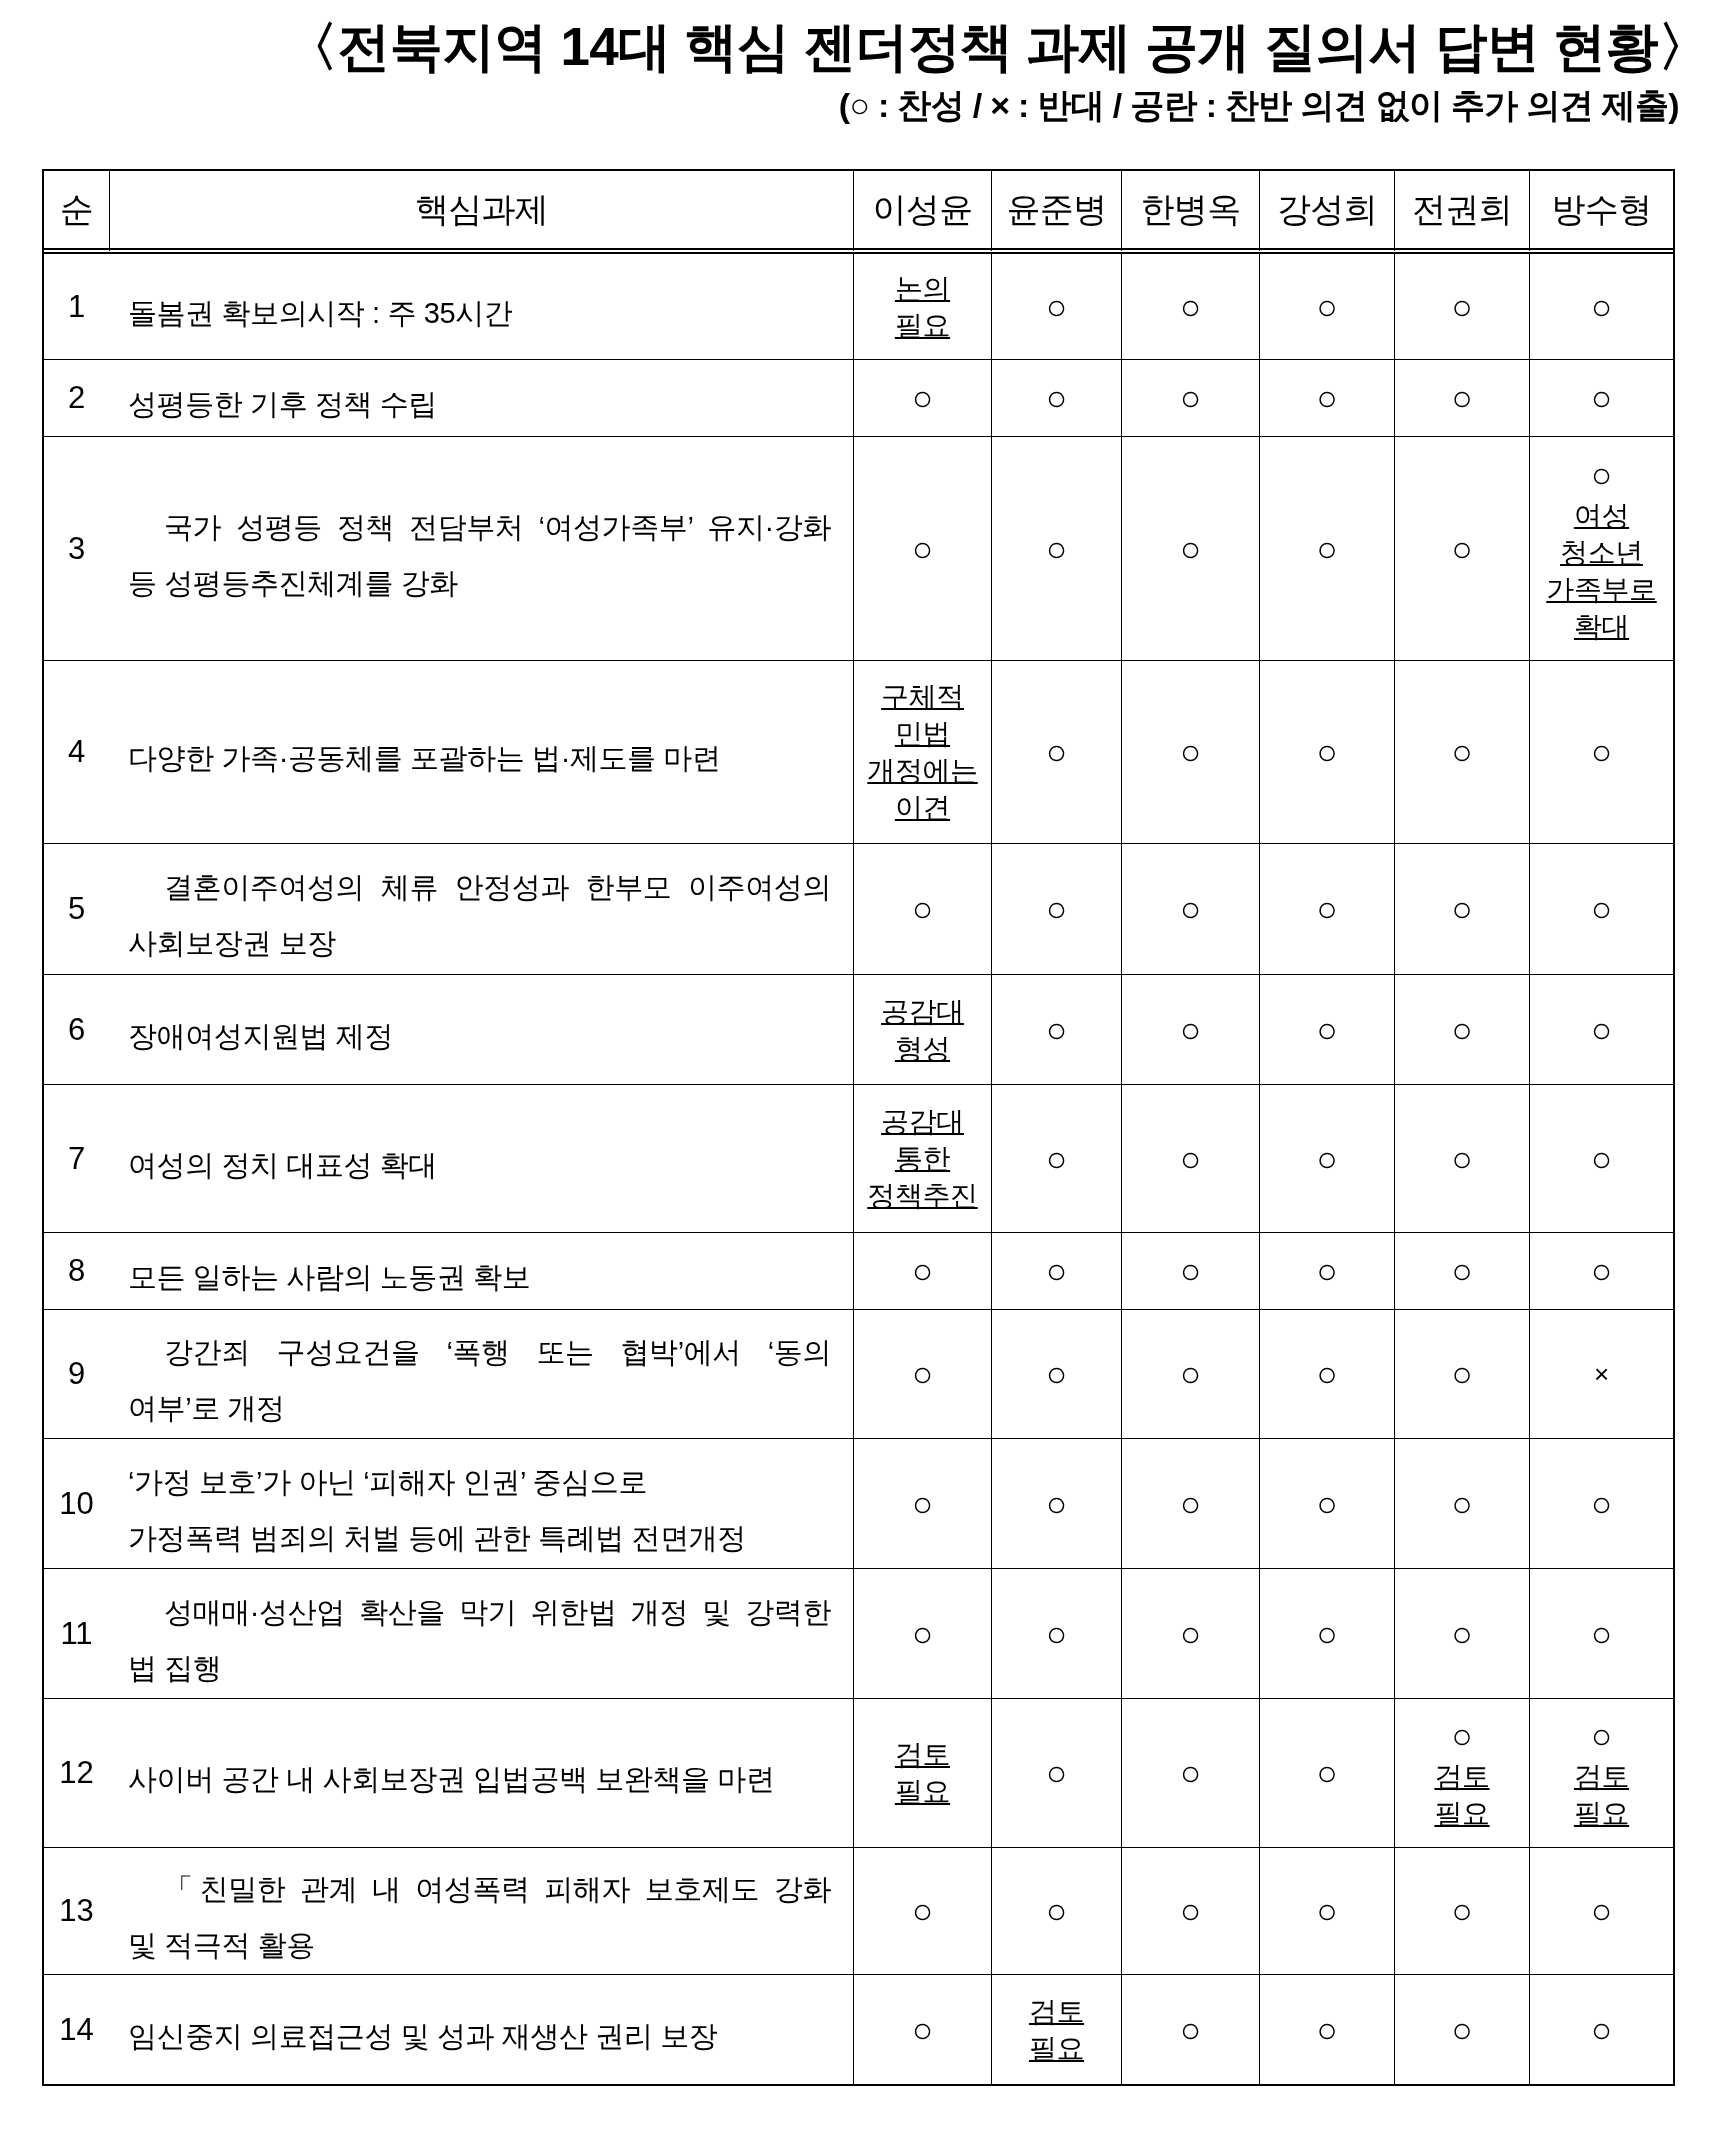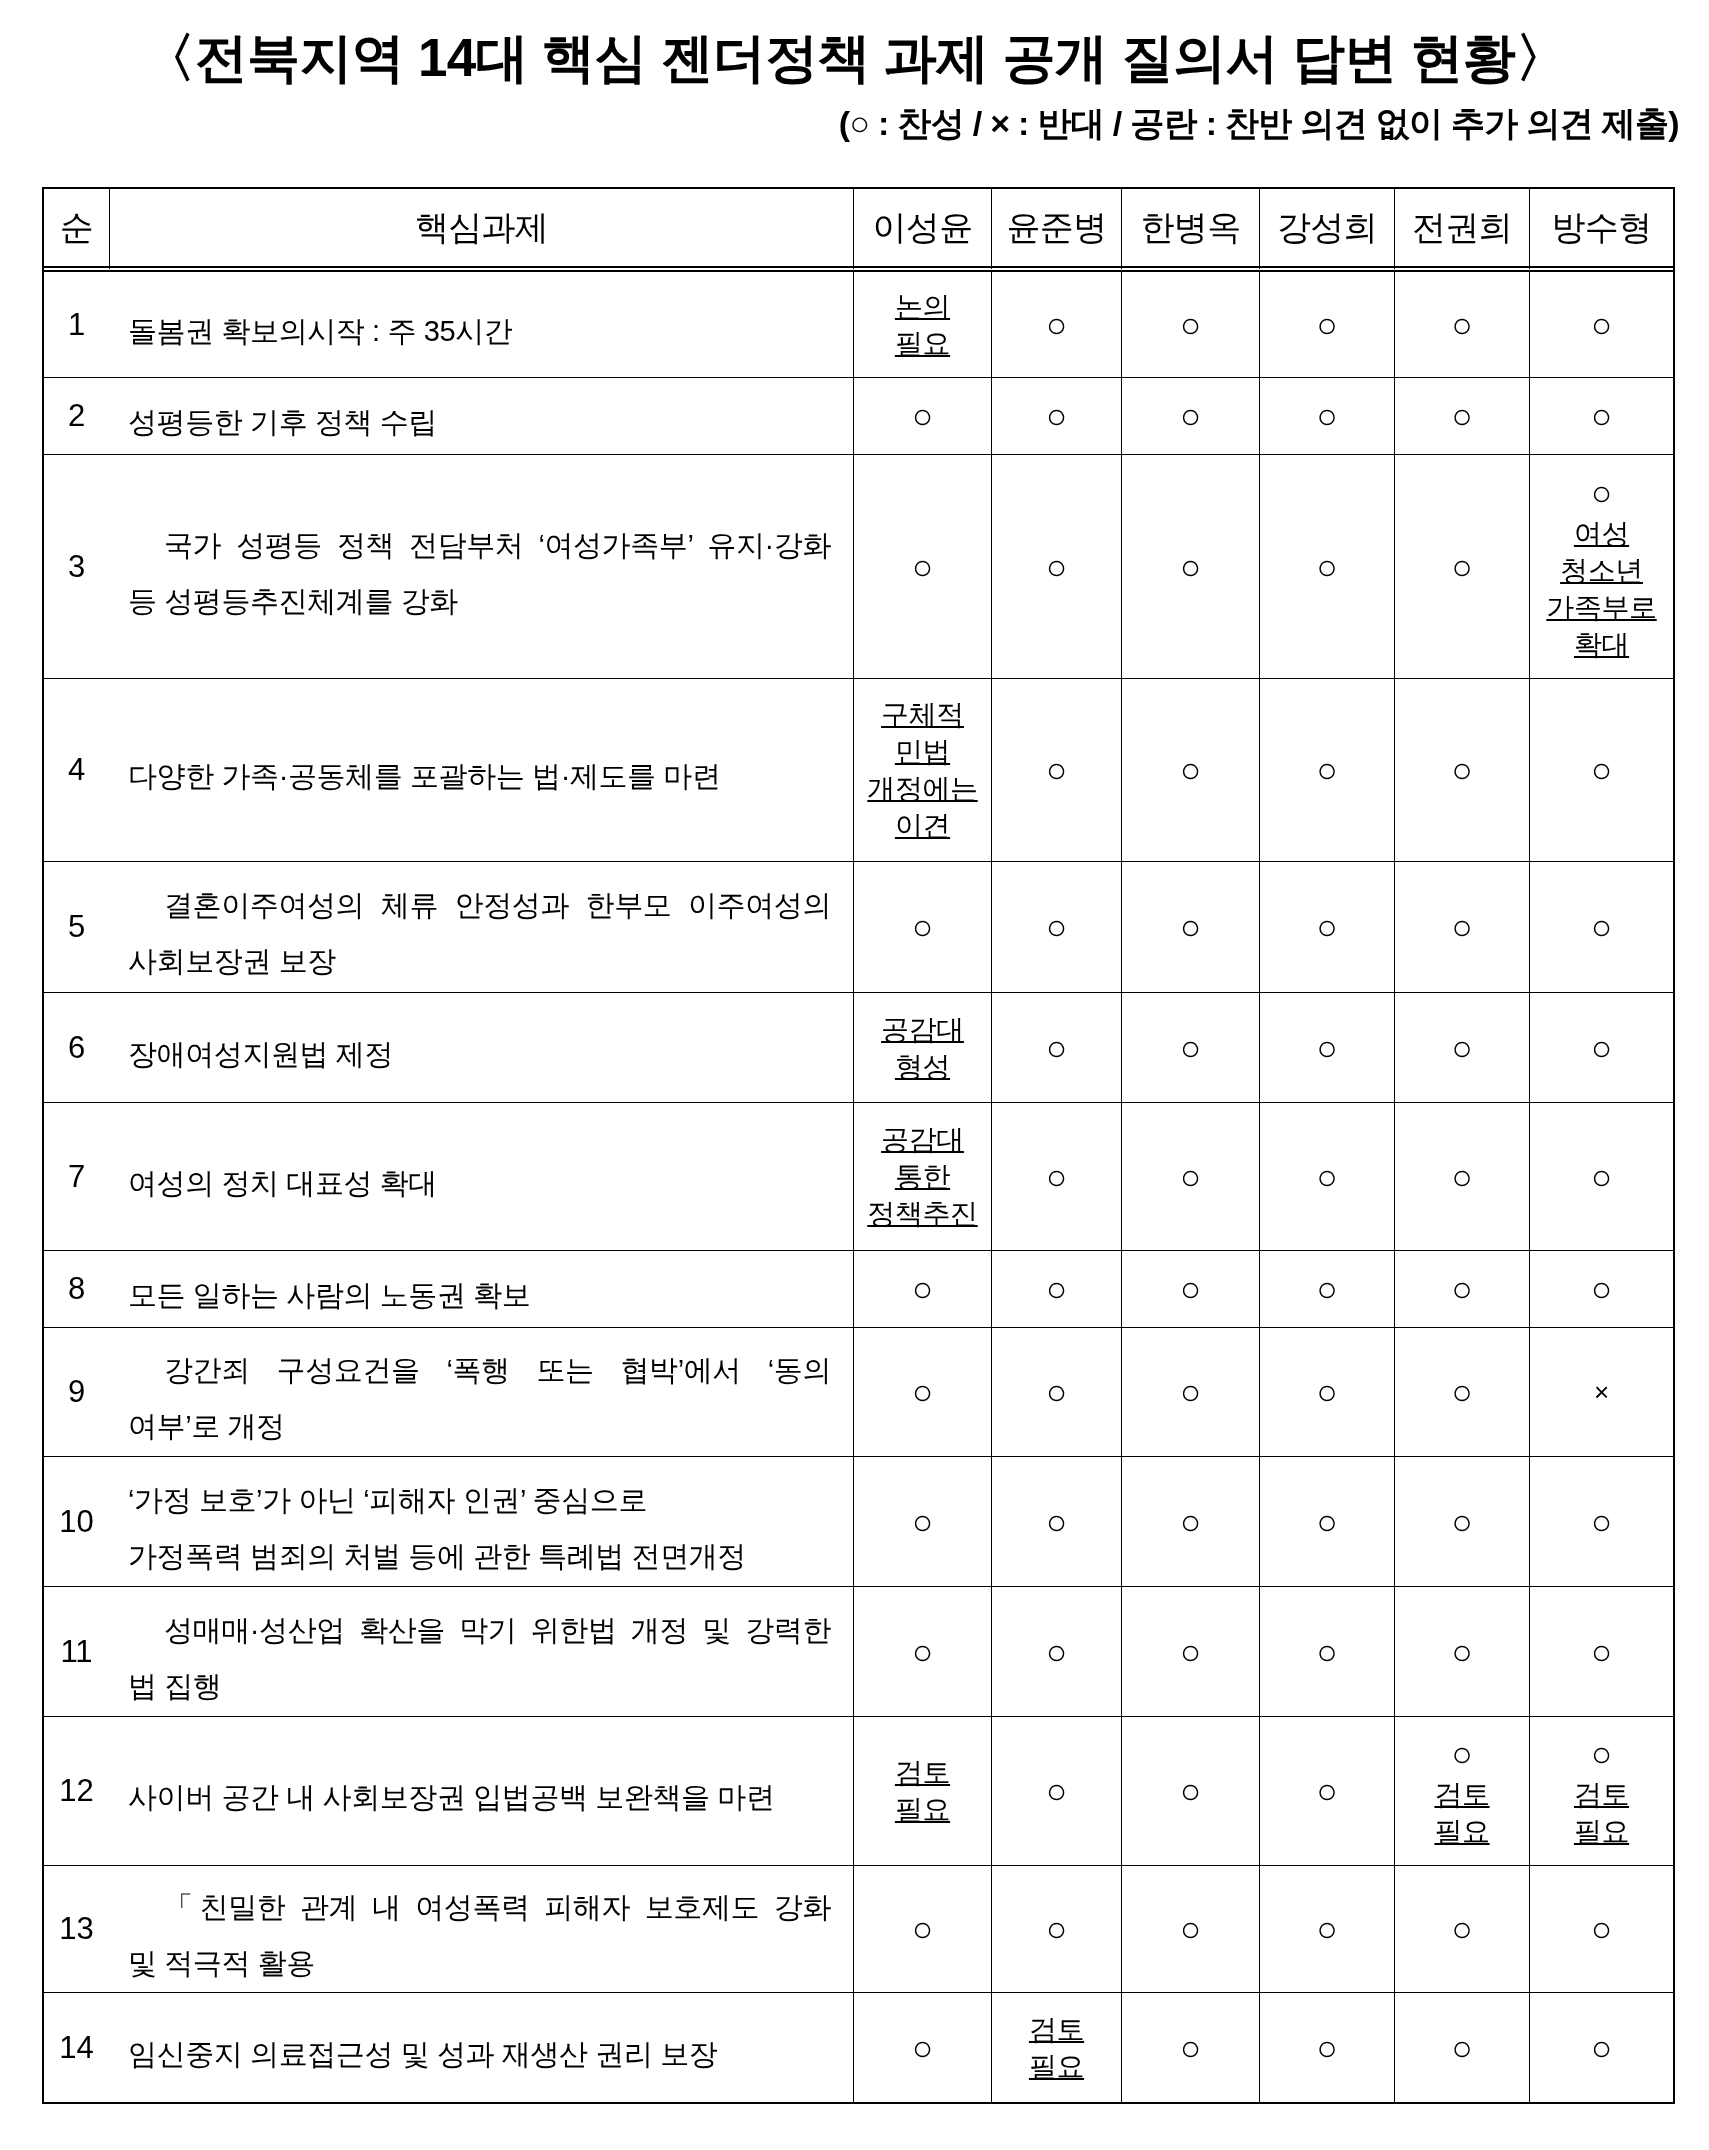--- a/index.html
+++ b/index.html
@@ -4,33 +4,33 @@
 <style>
   html,body{margin:0;padding:0;background:#fff;}
   body{
     width:1710px;height:2151px;
     font-family:"Liberation Sans",sans-serif;
     color:#000;
     -webkit-text-size-adjust:none;
   }
   .page{width:1710px;height:2151px;background:#fff;overflow:hidden;}
   .doc-title{
-    text-align:center;
+    text-align:right;
     font-size:53px;font-weight:bold;
     line-height:63px;
-    padding-top:26px;
+    padding-top:15px;
     letter-spacing:-0.7px;
     white-space:nowrap;
   }
   .legend{
     text-align:right;
     font-size:34px;font-weight:bold;
     line-height:45px;
     padding-right:31px;
-    margin-top:12px;
+    margin-top:5px;
     letter-spacing:-0.7px;
     white-space:nowrap;
   }
   .tbl{
     display:inline-grid;
     margin:41px 0 0 42px;
     grid-template-columns:65px 744px 138px 130px 138px 135px 135px 144px;
     grid-template-rows:83px 105px 77px 224px 183px 131px 110px 148px 77px 129px 130px 130px 149px 127px 110px;
     border:2.2px solid #000;
     background:#fff;

